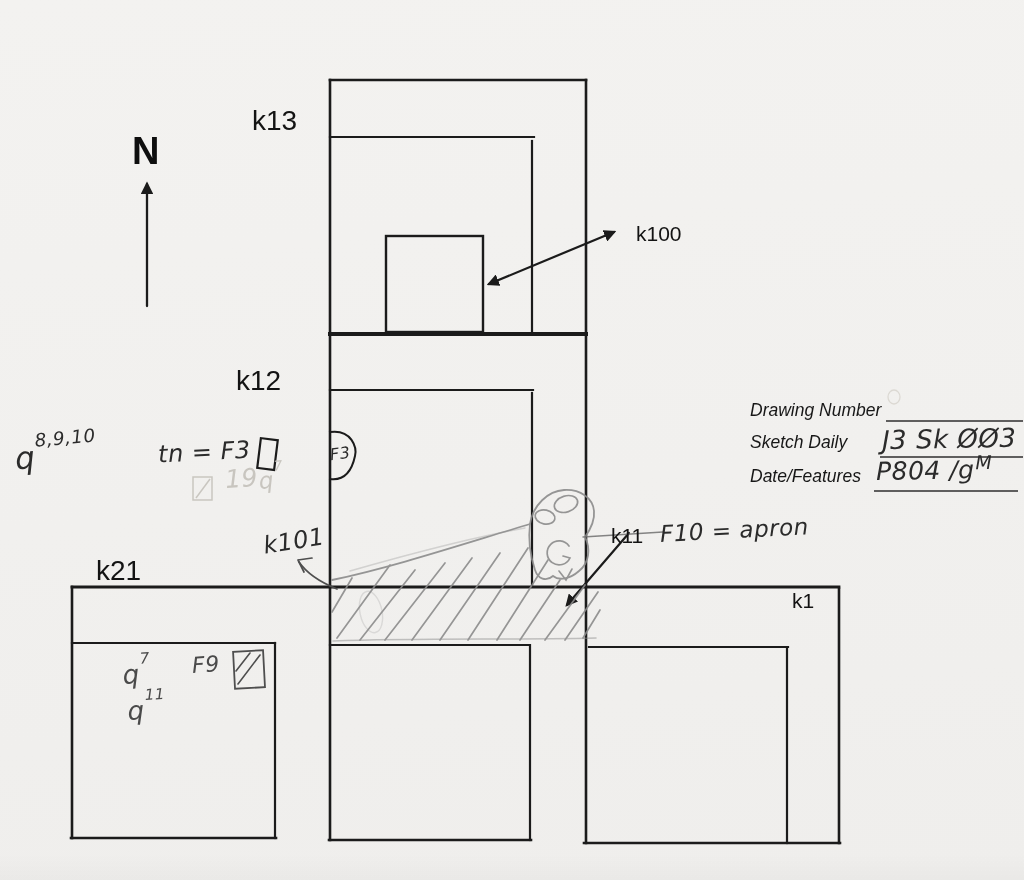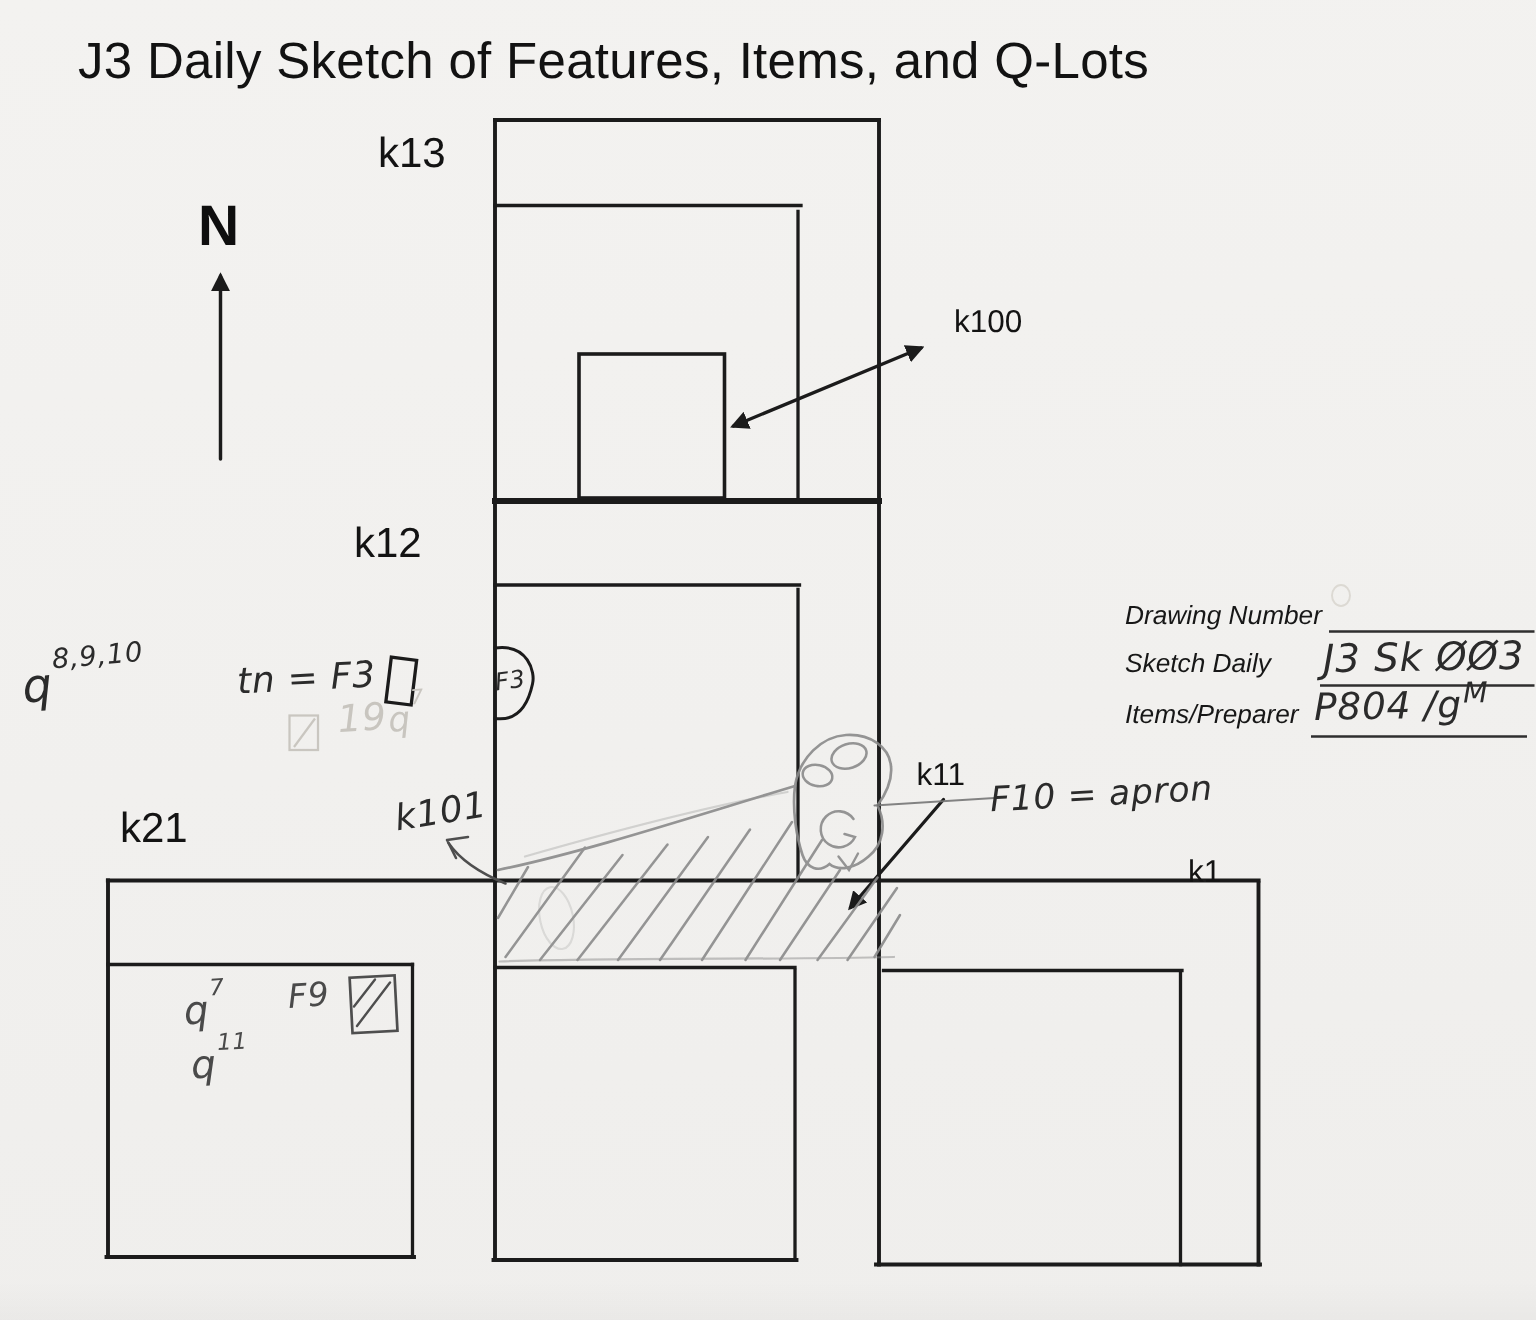--- a/index.html
+++ b/index.html
@@ -5,21 +5,21 @@
   html,body{margin:0;padding:0;}
   #page{
     position:relative;width:1024px;height:880px;overflow:hidden;
     background:linear-gradient(175deg,#f3f2f0 0%,#f1f0ee 55%,#efeeec 100%);
     font-family:"Liberation Sans",sans-serif;color:#161616;
   }
   #page::after{content:"";position:absolute;left:0;right:0;bottom:0;height:26px;
     background:linear-gradient(180deg,rgba(0,0,0,0) 0%,rgba(0,0,0,0.025) 100%);pointer-events:none;}
   .abs{position:absolute;white-space:nowrap;}
   .title{font-size:34px;letter-spacing:.2px;color:#121212;}
-  .unit-label{font-size:28px;color:#131313;}
+  .unit-label{font-size:28px;color:#131313;margin-top:19px;}
   .big{font-size:21px;}
   .north{font-size:38px;font-weight:bold;color:#0e0e0e;}
   .form-label{font-size:17.5px;color:#171717;font-style:italic;}
   .hand{font-family:"DejaVu Sans",sans-serif;font-style:italic;color:#2b2b2b;letter-spacing:.5px;}
   .hand-ink{font-size:24px;}
   .pencil-dark{color:#4a4a4a;}
   .pencil-faint{color:#c8c5bf;}
   .supline{display:inline-flex;align-items:flex-start;}
   .supline .base{transform:translateY(9px);}
   .supline .sup{font-size:.76em;margin-left:1px;}
@@ -121,34 +121,33 @@
       <ellipse cx="371" cy="612" rx="11" ry="21" transform="rotate(-12 371 612)" stroke-width="1.4" opacity="0.25"></ellipse>
     </g>
 
     <g stroke="#c9c6c0" fill="none">
       <rect x="193" y="477" width="19" height="23" stroke-width="1.5"></rect>
       <line x1="196" y1="498" x2="210" y2="479" stroke-width="1.5"></line>
       <ellipse cx="894" cy="397" rx="6" ry="7" stroke="#dcd9d3" stroke-width="1.3"></ellipse>
     </g>
   </svg>
 
-  <div class="abs title" style="left:52px;top:22px">J3 Daily Sketch of Features, Items, and Q-Lots</div>
   <div class="abs north" style="left:132px;top:130px">N</div>
   <div class="abs unit-label" style="left:252px;top:86px">k13</div>
   <div class="abs unit-label" style="left:236px;top:346px">k12</div>
   <div class="abs unit-label big" style="left:636px;top:203px">k100</div>
-  <div class="abs unit-label" style="left:80px;top:536px">k21</div>
+  <div class="abs unit-label" style="left:96px;top:536px">k21</div>
   <div class="abs unit-label big" style="left:611px;top:505px">k11</div>
   <div class="abs unit-label big" style="left:792px;top:570px">k1</div>
 
   <div class="abs form-label" style="left:750px;top:400px">Drawing Number</div>
   <div class="abs hand hand-ink" style="left:930px;top:398px"></div>
   <div class="abs form-label" style="left:750px;top:432px">Sketch Daily</div>
   <div class="abs hand" style="left:882px;top:424px;font-size:26px;transform:rotate(-1deg)">J3 Sk ØØ3</div>
-  <div class="abs form-label" style="left:750px;top:466px">Items/Preparer</div>
+  <div class="abs form-label" style="left:750px;top:466px">Date/Features</div>
   <div class="abs hand supline" style="left:876px;top:456px;font-size:25px;transform:rotate(-1deg)">
     <span class="base" style="transform:none">P804 /g</span>
     <span class="sup" style="transform:translateY(-4px)">M</span>
   </div>
 
   <div class="abs hand supline" style="left:14px;top:428px;font-size:24px;transform:rotate(-5deg)">
     <span class="base" style="font-size:31px">q</span>
     <span class="sup">8,9,10</span>
   </div>
   <div class="abs hand hand-ink" style="left:158px;top:438px;transform:rotate(-3deg)">tn = F3</div>

